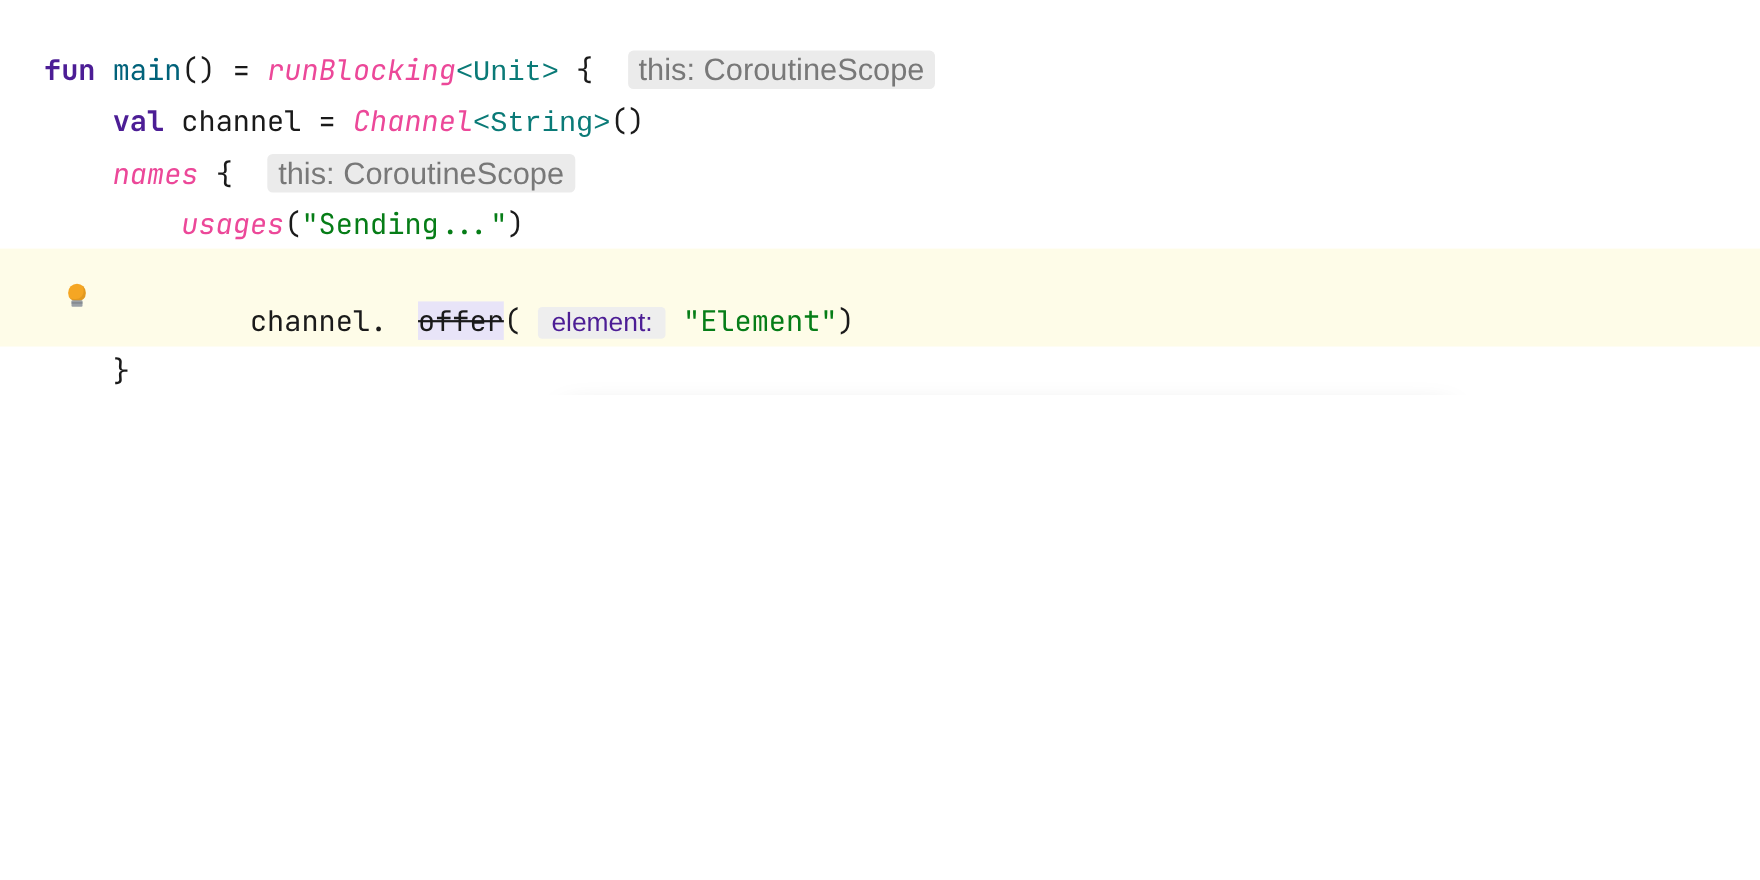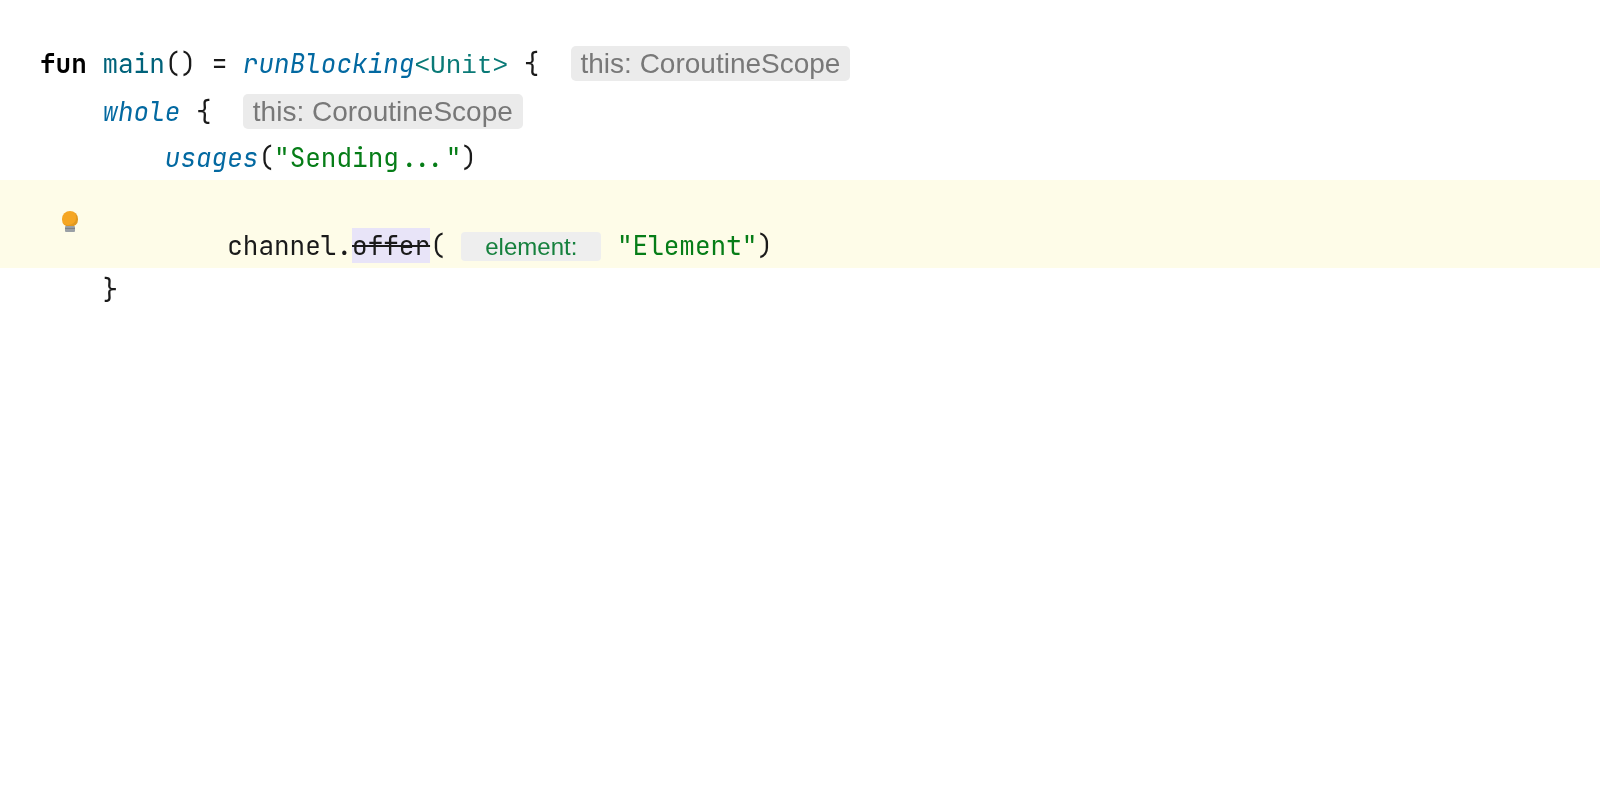--- a/index.html
+++ b/index.html
@@ -18,48 +18,49 @@
   .highlighted-line {
     background: #fefce8;
     position: relative;
   }
   .gutter-bulb {
     position: absolute;
     left: 60px;
     top: 50%;
     transform: translateY(-50%);
   }
-  .kw { color: #000000; font-weight: 600; }
+  .kw { color: #4c1d95; font-weight: 600; }
   .fname { color: #00627a; }
   .paren { color: #1a1a1a; }
   .op { color: #1a1a1a; }
-  .italic-teal { color: #0369a1; font-style: italic; }
+  .italic-teal { color: #ec4899; font-style: italic; }
   .type { color: #0a7a77; font-family: Liberation Mono, monospace; }
   .ident { color: #1a1a1a; }
   .str { color: #067d17; }
   .hint {
     background: #ebebeb;
     color: #787878;
     font-family: -apple-system, 'Segoe UI', sans-serif;
     font-size: 28px;
     padding: 2px 10px;
     border-radius: 5px;
     font-style: normal;
   }
   .param-hint {
     background: #eeeeee;
-    color: #15803d;
+    color: #4c1d95;
     font-family: -apple-system, 'Segoe UI', sans-serif;
     font-size: 24px;
-    padding: 1px 24px;
+    padding: 1px 12px;
     border-radius: 4px;
   }
   .deprecated {
     background: #e8e4f8;
     text-decoration: line-through;
+    margin-left: 28px;
   }
   .popup {
     position: absolute;
     left: 513px;
     top: 368px;
     width: 806px;
     background: #ffffff;
     border: 1px solid #c8c8c8;
     border-radius: 8px;
     box-shadow: 0 8px 28px rgba(0,0,0,0.22);
@@ -105,22 +106,23 @@
   }
   .pencil-icon svg { display:block; }
 </style>
 </head>
 <body>
 
 <div class="editor">
 
   <div class="code-line"><span class="kw">fun</span> <span class="fname">main</span><span class="paren">()</span> <span class="op">=</span> <span class="italic-teal">runBlocking</span><span class="type">&lt;Unit&gt;</span> <span class="paren">{</span>  <span class="hint">this: CoroutineScope</span></div>
 
-
-  <div class="code-line">    <span class="italic-teal">whole</span> <span class="paren">{</span>  <span class="hint">this: CoroutineScope</span></div>
+  <div class="code-line">    <span class="kw">val</span> <span class="ident">channel</span> <span class="op">=</span> <span class="italic-teal">Channel</span><span class="type">&lt;String&gt;</span><span class="paren">()</span></div>
+
+  <div class="code-line">    <span class="italic-teal">names</span> <span class="paren">{</span>  <span class="hint">this: CoroutineScope</span></div>
 
   <div class="code-line">        <span class="italic-teal">usages</span><span class="paren">(</span><span class="str">"Sending..."</span><span class="paren">)</span></div>
 
   <div class="code-line highlighted-line">
     <span class="gutter-bulb"><span class="bulb-icon"><span class="bulb-top"></span><span class="bulb-base"></span></span></span>        <span class="ident">channel</span><span class="ident">.</span><span class="ident deprecated">offer</span><span class="paren">(</span> <span class="param-hint">element:</span> <span class="str">"Element"</span><span class="paren">)</span></div>
 
   <div class="code-line">    <span class="paren">}</span></div>
 
   <div class="popup" id="popup">
       <div class="popup-item selected">

